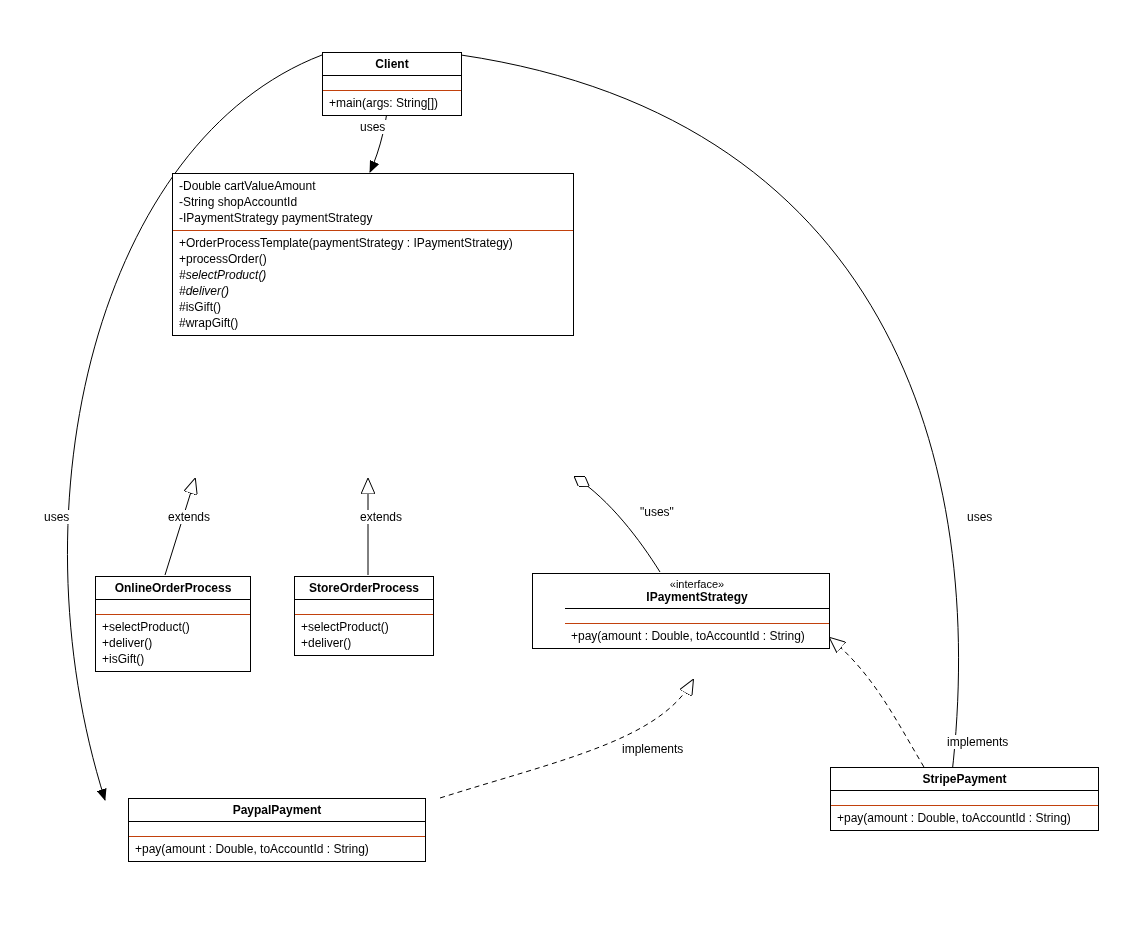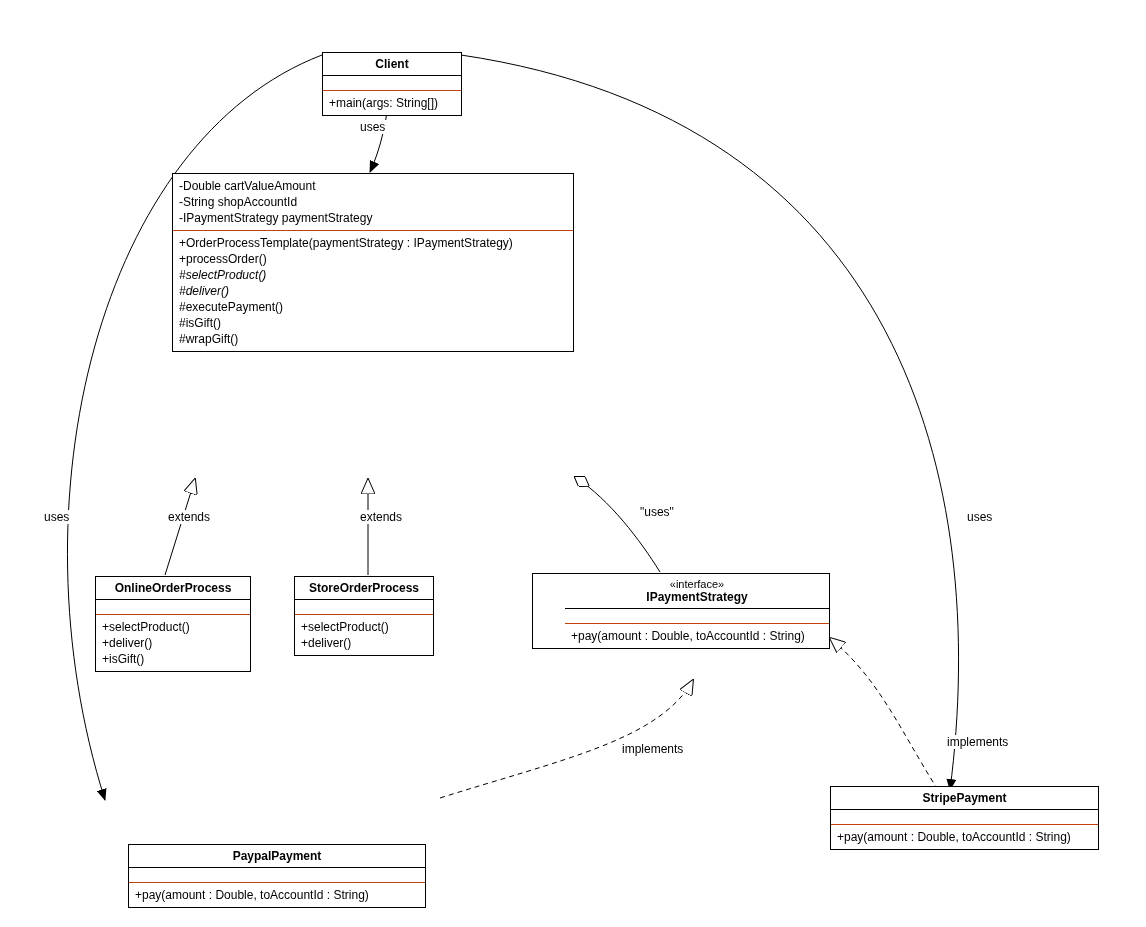--- a/index.html
+++ b/index.html
@@ -111,21 +111,20 @@
     <div class="class-attrs">
       <div>-Double cartValueAmount</div>
       <div>-String shopAccountId</div>
       <div>-IPaymentStrategy paymentStrategy</div>
     </div>
     <div class="class-ops">
       <div>+OrderProcessTemplate(paymentStrategy : IPaymentStrategy)</div>
       <div>+processOrder()</div>
       <div class="italic">#selectProduct()</div>
       <div class="italic">#deliver()</div>
-      <div>#executePayment()</div>
       <div>#isGift()</div>
       <div>#wrapGift()</div>
     </div>
   </div>
 
   <div class="class-box" style="left:95px; top:576px; width:156px;">
     <div class="class-name"><span>OnlineOrderProcess</span></div>
     <div class="class-attrs"></div>
     <div class="class-ops">
       <div>+selectProduct()</div>
@@ -147,29 +146,29 @@
     <div class="class-name">
       <span class="stereotype">«interface»</span>
       <span>IPaymentStrategy</span>
     </div>
     <div class="class-attrs"></div>
     <div class="class-ops">
       <div>+pay(amount : Double, toAccountId : String)</div>
     </div>
   </div>
 
-  <div class="class-box" style="left:128px; top:798px; width:298px;margin-top:46px;">
+  <div class="class-box" style="left:128px; top:798px; width:298px;">
     <div class="class-name"><span>PaypalPayment</span></div>
     <div class="class-attrs"></div>
     <div class="class-ops">
       <div>+pay(amount : Double, toAccountId : String)</div>
     </div>
   </div>
 
-  <div class="class-box" style="left:830px; top:786px; width:269px;">
+  <div class="class-box" style="left:830px; top:767px; width:269px;">
     <div class="class-name"><span>StripePayment</span></div>
     <div class="class-attrs"></div>
     <div class="class-ops">
       <div>+pay(amount : Double, toAccountId : String)</div>
     </div>
   </div>
 
   <div class="label" style="left:358px; top:120px;">uses</div>
   <div class="label" style="left:166px; top:510px;">extends</div>
   <div class="label" style="left:358px; top:510px;">extends</div>

